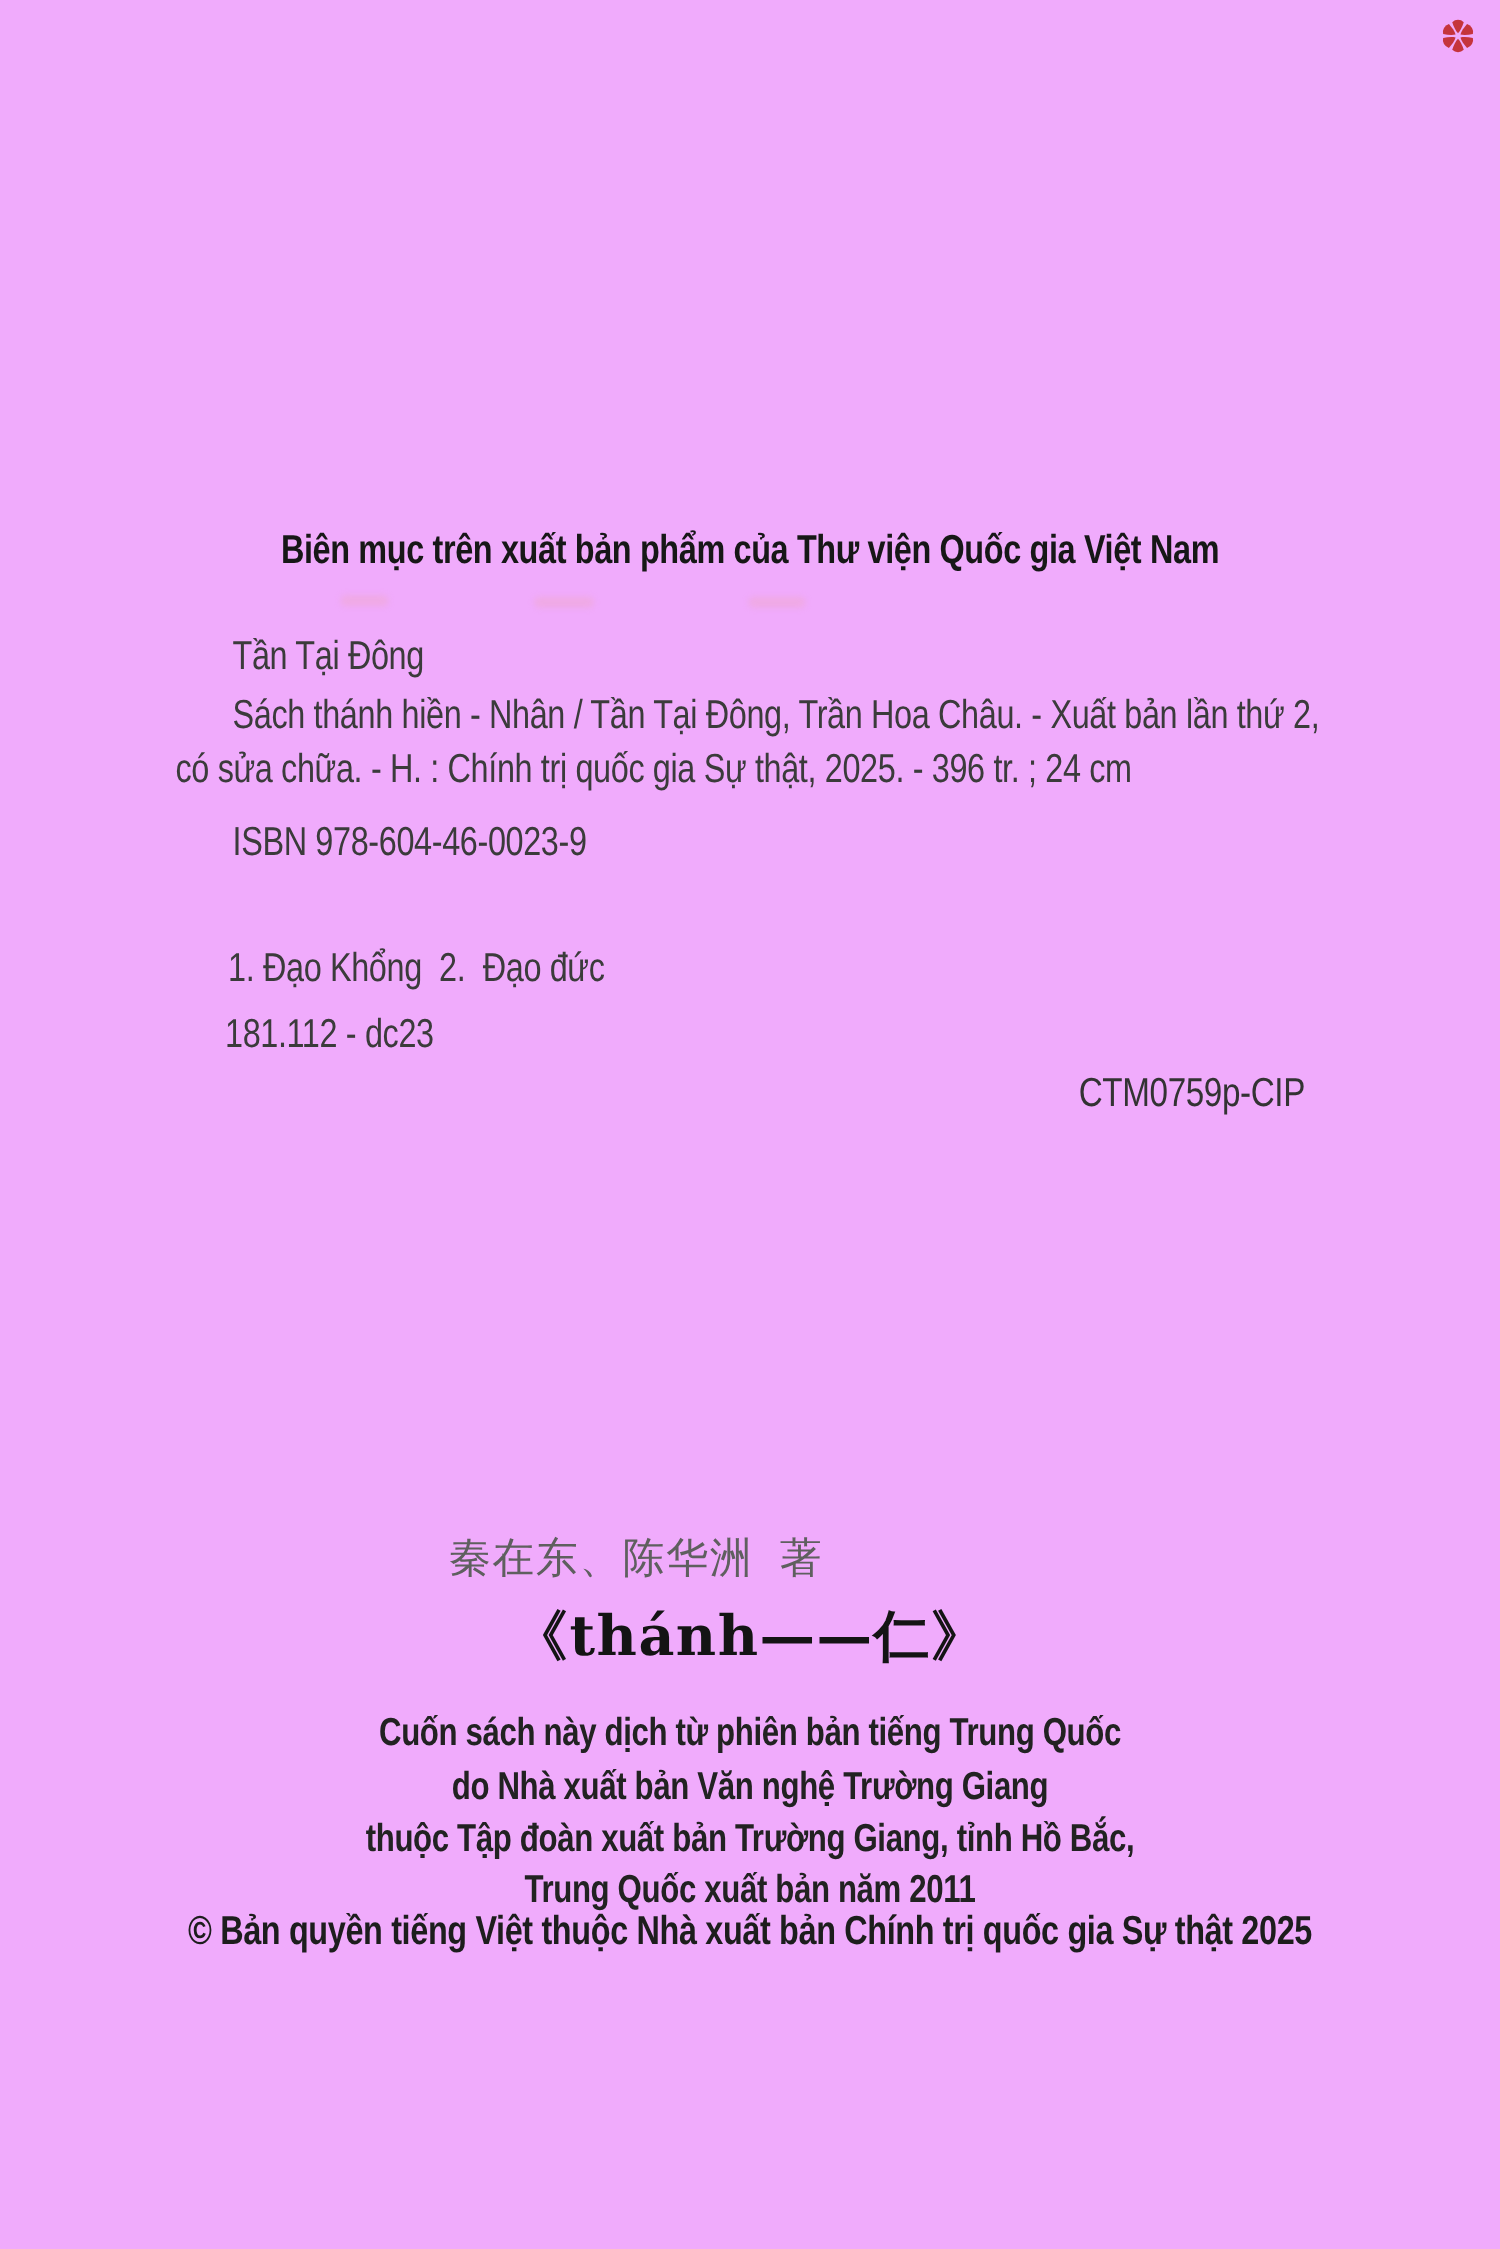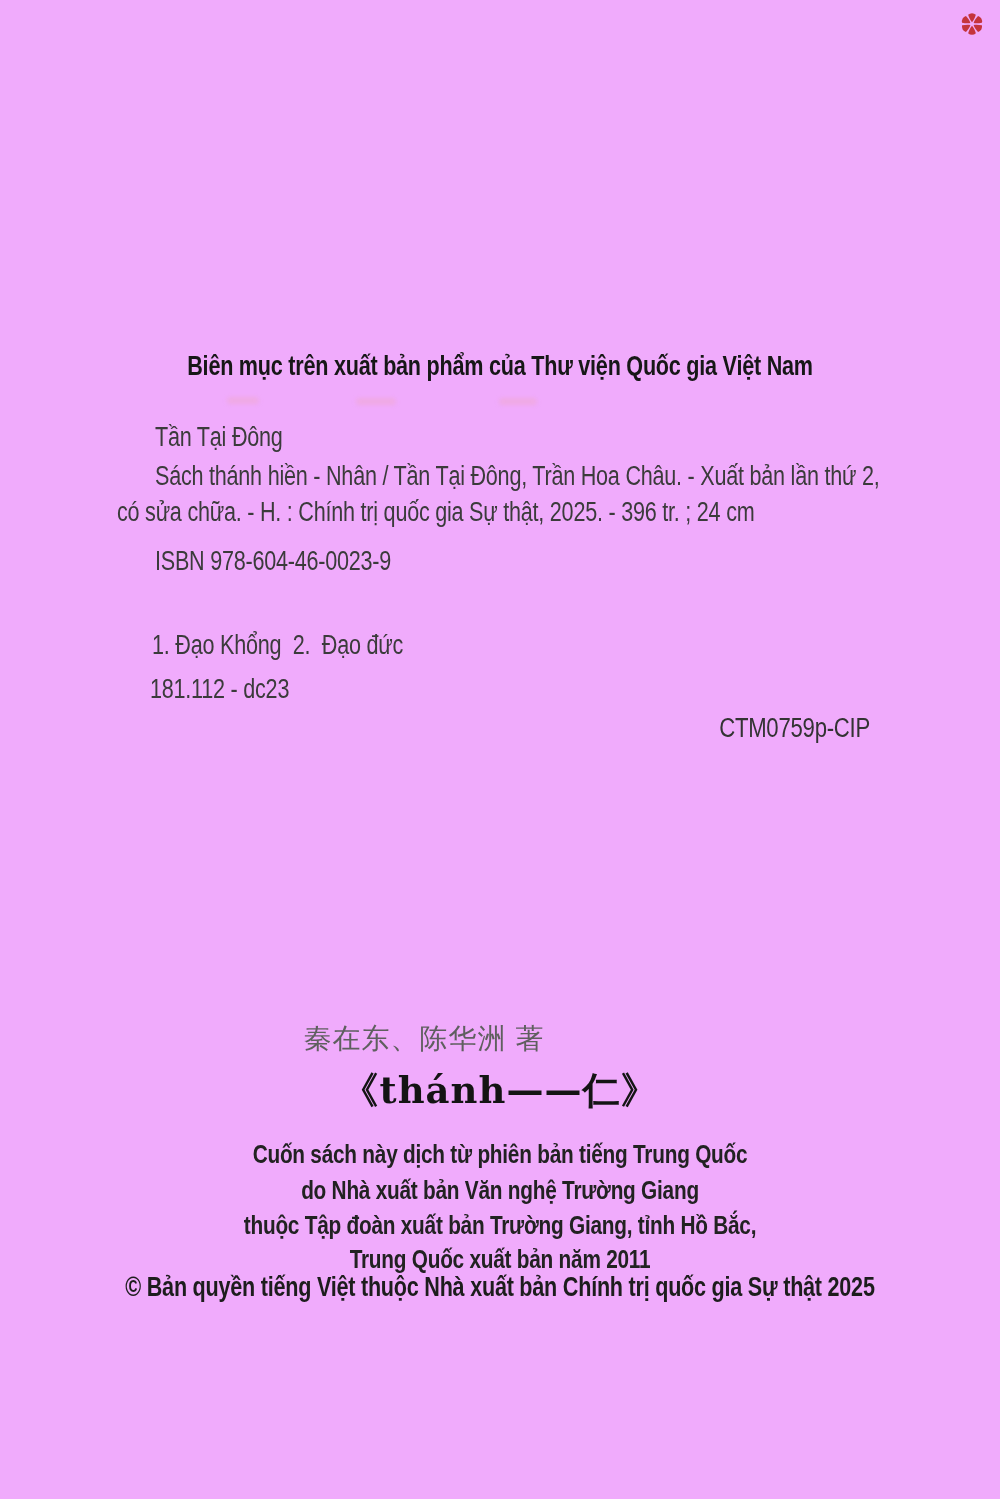--- a/index.html
+++ b/index.html
@@ -24,21 +24,21 @@
   .cip-author   { left:155px; top:422px; }
   .cip-entry1   { left:155px; top:461px; }
   .cip-entry2   { left:117px; top:497px; }
   .cip-isbn     { left:155px; top:546px; }
   .cip-subjects { left:152px; top:630px; }
   .cip-ddc      { left:150px; top:674px; }
   .cip-code     { left:0; top:713px; width:870px; text-align:right; font-size:27px; color:#333333; }
 
   .cn-authors {
     top:1020px; left:0; width:848px; text-align:center;
-    font-family:Liberation Sans, sans-serif;
+    font-family:Liberation Mono, monospace;
     font-size:28px; color:#5f5f5f; letter-spacing:1px;
   }
   .cn-title {
     top:1066px; left:0; width:1000px; text-align:center;
     font-family:"DejaVu Serif","Liberation Serif",serif;
     font-size:37px; font-weight:bold; color:#141414; letter-spacing:1px;
   }
 
   .note-line {
     left:0; width:1000px; text-align:center;

